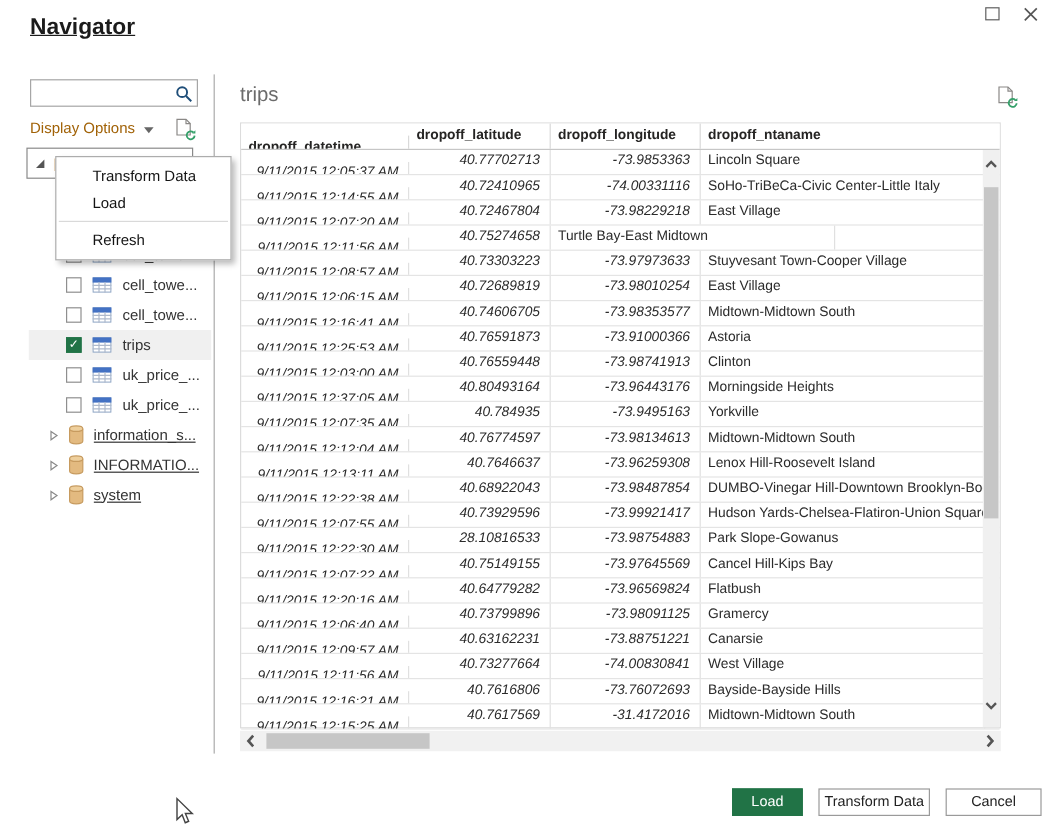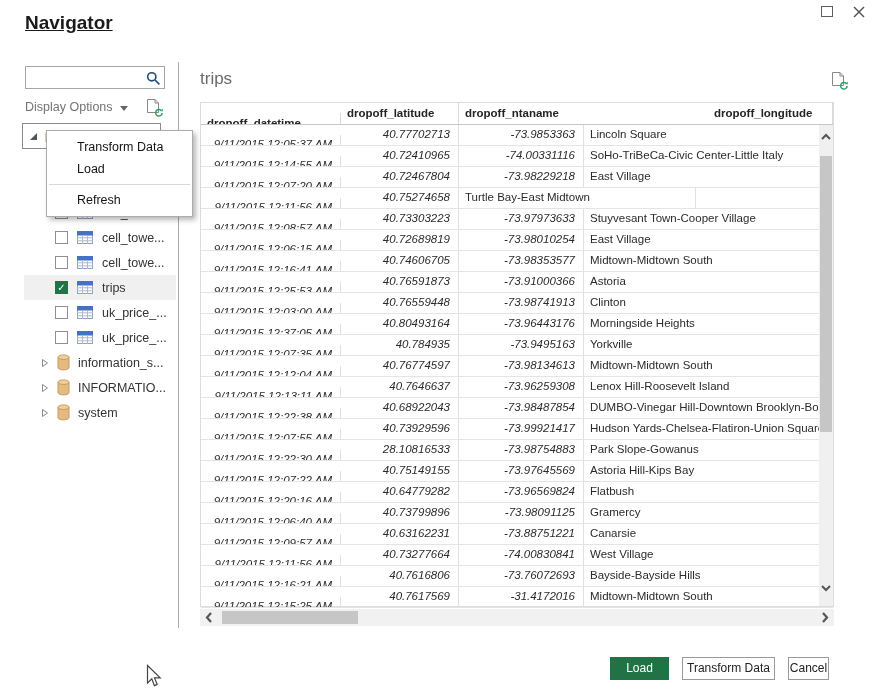--- a/index.html
+++ b/index.html
@@ -11,39 +11,39 @@
 
   
   .dlg-title { position:absolute; left:25px; top:12px; font-size:19px; font-weight:700; color:#1b1b1b;text-decoration:underline; }
   .win-max { position:absolute; left:821px; top:6px; width:12px; height:11px; border:1px solid #5f5f5f; background:#fff; cursor:default; }
   .win-close { position:absolute; left:851px; top:4px; width:16px; height:16px; }
 
   
   .search-box { position:absolute; left:25px; top:66px; width:140px; height:23px; border:1px solid #a6a6a6; background:#fff; }
   .search-box input { position:absolute; left:4px; top:2px; width:112px; height:17px; border:none; outline:none; font-size:12px; font-family:inherit; }
   .search-box .mag { position:absolute; right:3px; top:4px; }
-  .display-options { position:absolute; left:25px; top:100px; font-size:12.5px; color:#737373; display:flex; align-items:center; gap:7px; cursor:default; }
+  .display-options { position:absolute; left:25px; top:100px; font-size:12.5px; color:#a16207; display:flex; align-items:center; gap:7px; cursor:default; }
   .caret-down { width:0; height:0; border-left:4px solid transparent; border-right:4px solid transparent; border-top:5px solid #666; margin-top:2px; }
   .refresh-doc-left { position:absolute; left:146px; top:98px; }
   .divider-v { position:absolute; left:178px; top:62px; width:1px; height:566px; background:#ababab; }
 
   
   .root-node { position:absolute; left:22px; top:123px; width:139px; height:26px; border:1px solid #8a8a8a; z-index:2; display:flex; align-items:center; padding-left:7px; gap:8px; background:#fff; }
   .tri-expanded { width:0; height:0; border-bottom:7px solid #555; border-left:7px solid transparent; }
 
   
   .context-menu { position:absolute; left:46px; top:130px; width:147px; z-index:30; background:#fff; border:1px solid #acacac; box-shadow:3px 3px 5px rgba(0,0,0,.28); padding:5px 0; }
   .menu-item { height:22px; line-height:22px; padding-left:30px; font-size:12.5px; color:#141414; cursor:default; }
   .menu-sep { border-top:1px solid #d9d9d9; margin:4px 2px; }
 
   
   .tree { position:absolute; left:24px; top:200px; width:152px; z-index:1; }
   .tree-row { height:25px; display:flex; align-items:center; font-size:12.5px; color:#333; cursor:default; }
   .tree-row.kind-table { padding-left:31px; gap:9px; }
-  .tree-row.kind-db { padding-left:17px; gap:8px; }
+  .tree-row.kind-db { padding-left:17px; gap:8px;text-decoration:underline; }
   .tree-row.selected { background:#f0f0f0; }
   .checkbox { width:13px; height:13px; border:1px solid #8f8f8f; background:#fff; flex:0 0 13px; font-size:10px; line-height:11px; text-align:center; color:#fff; }
   .checkbox.checked { background:#217346; border-color:#217346; }
   .tree-label { white-space:nowrap; overflow:hidden; }
 
   
   .preview-title { position:absolute; left:200px; top:69px; font-size:17px; color:#6b6b6b; }
   .refresh-doc-right { position:absolute; left:831px; top:71px; }
 
   .table-wrap { position:absolute; left:200px; top:102px; width:634px; height:505px; border:1px solid #dcdcdc; background:#fff; }
@@ -63,21 +63,21 @@
   .hscroll { position:absolute; left:200px; top:609px; width:634px; height:17px; background:#f1f1f1; }
   .hscroll .thumb { position:absolute; left:22px; top:2px; width:136px; height:13px; background:#c6c6c6; }
   .hscroll .chev-left { position:absolute; left:4px; top:2px; }
   .hscroll .chev-right { position:absolute; right:4px; top:2px; }
 
   
   .btn { position:absolute; top:657px; height:23px; font-size:12px; text-align:center; line-height:21px; cursor:default; }
   .btn-load { left:610px; width:59px; background:#217346; border:1px solid #217346; color:#fff; }
   .btn-secondary { background:#fff; border:1px solid #9a9a9a; color:#222; }
   .btn-transform { left:682px; width:93px; }
-  .btn-cancel { left:788px; width:41px;text-align:center; }
+  .btn-cancel { left:788px; width:80px;text-align:center; }
 
   .mouse-cursor { position:absolute; left:146px; top:664px; z-index:99; }
 </style>
 </head>
 <body>
 
 <div class="dlg-title">Navigator</div>
 <div class="win-max"></div>
 <svg class="win-close" viewBox="0 0 16 16">
   <line x1="3" y1="3" x2="13" y2="13" stroke="#555" stroke-width="1.4"></line>
@@ -232,22 +232,22 @@
   <path d="M1.5 1.5 h7.5 l3.5 3.5 v9.5 h-11 Z" fill="#fff" stroke="#8a8886"></path>
   <path d="M9 1.5 v3.5 h3.5" fill="none" stroke="#8a8886"></path>
   <path d="M16.2 15 a3.3 3.3 0 1 1 -1 -2.6" fill="none" stroke="#35A06A" stroke-width="1.5"></path>
   <path d="M16.8 10.6 v2.6 h-2.6 Z" fill="#35A06A"></path>
 </svg>
 
 <div class="table-wrap">
   <div class="thead" id="thead">
       <div class="th c0">dropoff_datetime</div>
       <div class="th c1">dropoff_latitude</div>
+      <div class="th c2">dropoff_longitude</div>
       <div class="th c3">dropoff_ntaname</div>
-      <div class="th c2">dropoff_longitude</div>
     </div>
   <div id="tbody">
       <div class="tr">
         <div class="td c0 num">9/11/2015 12:05:37 AM</div>
         <div class="td c1 num">40.77702713</div>
         <div class="td c2 num">-73.9853363</div>
         <div class="td c3">Lincoln Square</div>
       </div>
       <div class="tr">
         <div class="td c0 num">9/11/2015 12:14:55 AM</div>
@@ -335,21 +335,21 @@
       <div class="tr">
         <div class="td c0 num">9/11/2015 12:22:30 AM</div>
         <div class="td c1 num">28.10816533</div>
         <div class="td c2 num">-73.98754883</div>
         <div class="td c3">Park Slope-Gowanus</div>
       </div>
       <div class="tr">
         <div class="td c0 num">9/11/2015 12:07:22 AM</div>
         <div class="td c1 num">40.75149155</div>
         <div class="td c2 num">-73.97645569</div>
-        <div class="td c3">Astoria Hill-Kips Bay</div>
+        <div class="td c3">Cancel Hill-Kips Bay</div>
       </div>
       <div class="tr">
         <div class="td c0 num">9/11/2015 12:20:16 AM</div>
         <div class="td c1 num">40.64779282</div>
         <div class="td c2 num">-73.96569824</div>
         <div class="td c3">Flatbush</div>
       </div>
       <div class="tr">
         <div class="td c0 num">9/11/2015 12:06:40 AM</div>
         <div class="td c1 num">40.73799896</div>

